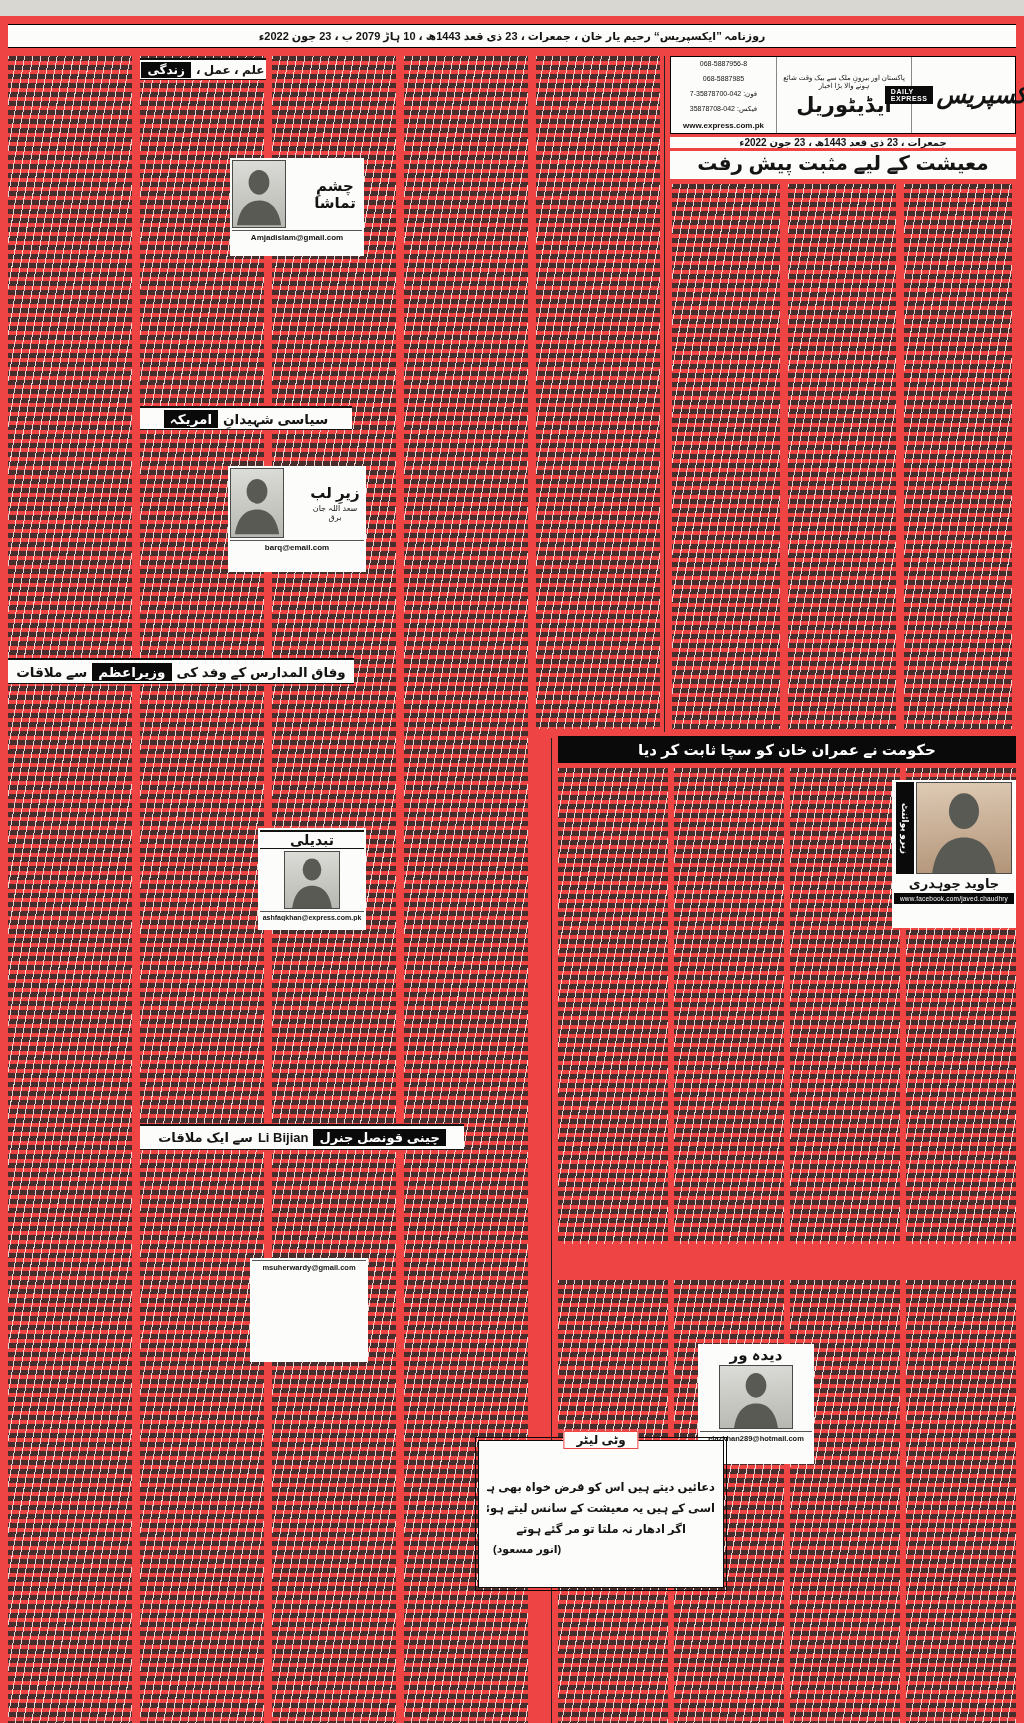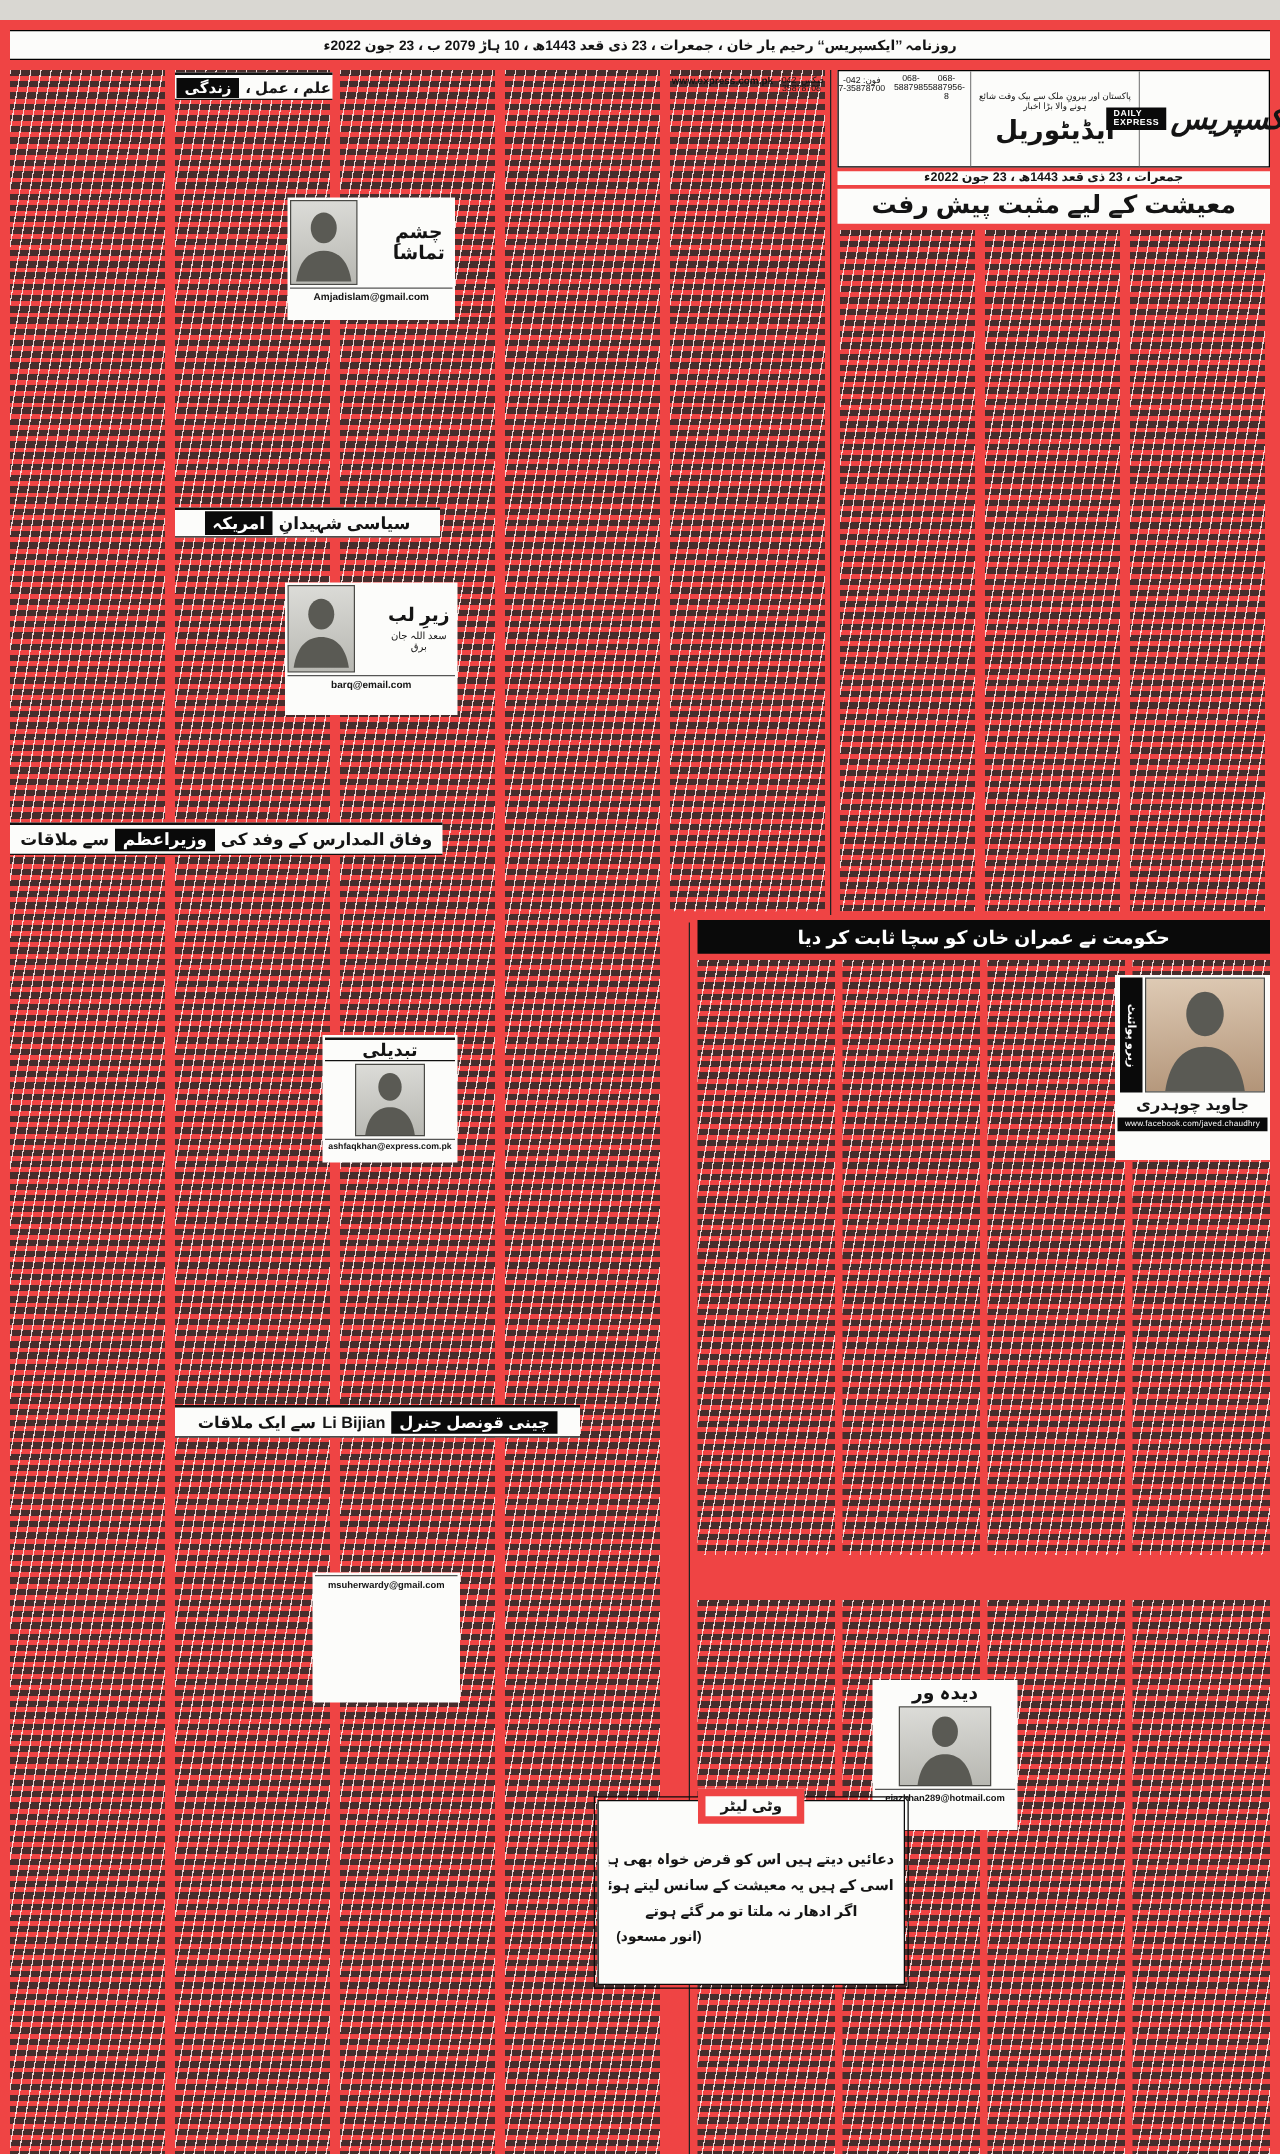--- a/index.html
+++ b/index.html
@@ -28,34 +28,34 @@
   .card-email{font-size:8px;font-weight:700;text-align:center;direction:ltr;border-top:1px solid #555;width:100%;padding-top:2px;white-space:nowrap;overflow:hidden}
   .photo{position:relative;display:block;background:linear-gradient(175deg,#dcdcd8,#b7b7b1);border:1px solid #4a4a46;flex:none;overflow:hidden}
   .photo.warm{background:linear-gradient(175deg,#decab4,#b29478)}
   .photo svg{position:absolute;left:0;top:0;width:100%;height:100%}
   .jc-top{display:flex;width:100%;gap:2px;justify-content:center}
   .jc-label{background:#0a0a0a;color:#fff;writing-mode:vertical-rl;display:flex;align-items:center;justify-content:center;
     font-size:9px;font-weight:700;width:18px;padding:2px 0}
   .jc-name{font-weight:700;font-size:13px;text-align:center;width:100%}
   .strip{background:#0a0a0a;color:#fff;font-size:6.5px;text-align:center;width:100%;padding:2px 0;letter-spacing:.2px;direction:ltr}
   .edbox{position:absolute;left:670px;top:40px;width:346px;height:78px;border:1.5px solid #000;background:#fcfcfa;display:flex;align-items:stretch}
-  .ed-contact{width:106px;border-right:1px solid #888;padding:3px 4px;display:flex;flex-direction:row;justify-content:space-between;
+  .ed-contact{width:106px;border-right:1px solid #888;padding:3px 4px;display:flex;flex-direction:column;justify-content:space-between;
     font-size:7px;text-align:center}
   .ed-center{flex:1;display:flex;flex-direction:column;align-items:center;justify-content:center;gap:3px;padding:2px}
   .ed-tagline{font-size:7px;text-align:center}
   .ed-label{font-weight:700;font-size:21px}
   .ed-brand{width:104px;border-left:1px solid #888;display:flex;flex-direction:row;align-items:center;justify-content:center;gap:3px;padding:2px}
   .ed-logo{background:#0a0a0a;color:#fff;font-size:7px;font-weight:700;padding:2px 6px;letter-spacing:.5px}
   .ed-brandname{font-weight:700;font-size:24px;font-style:italic}
   .ed-site{font-weight:700;font-size:8px;direction:ltr}
   .ed-dateline{position:absolute;left:670px;top:121px;width:346px;text-align:center;font-weight:700;font-size:10px;background:#fcfcfa}
   .ed-headline{position:absolute;left:670px;top:135px;width:346px;height:28px;text-align:center;font-weight:700;font-size:20px;background:#fcfcfa}
   .poem{position:absolute;background:#fcfcfa;border:1px solid #0a0a0a;outline:1px solid #0a0a0a;outline-offset:2px;
     display:flex;flex-direction:column;justify-content:center;gap:7px;padding:16px 8px 8px;text-align:center}
-  .poem-title{position:absolute;top:-10px;left:50%;transform:translateX(-50%);background:#fcfcfa;border:6px solid #ef4444;
+  .poem-title{position:absolute;top:-10px;left:50%;transform:translateX(-50%);background:#fcfcfa;border:1px solid #ef4444;
     font-weight:700;font-size:12px;padding:1px 12px;white-space:nowrap}
   .poem-line{font-size:11.5px;font-weight:600;white-space:nowrap;overflow:hidden}
   .poem-attr{text-align:left;font-size:11px;font-weight:700;padding-left:6px}
 </style>
 </head>
 <body>
 
 <div class="sheet">
 
   <div class="topline urdu">روزنامہ ’’ایکسپریس‘‘ رحیم یار خان ، جمعرات ، 23 ذی قعد 1443ھ ، 10 ہاڑ 2079 ب ، 23 جون 2022ء</div>

